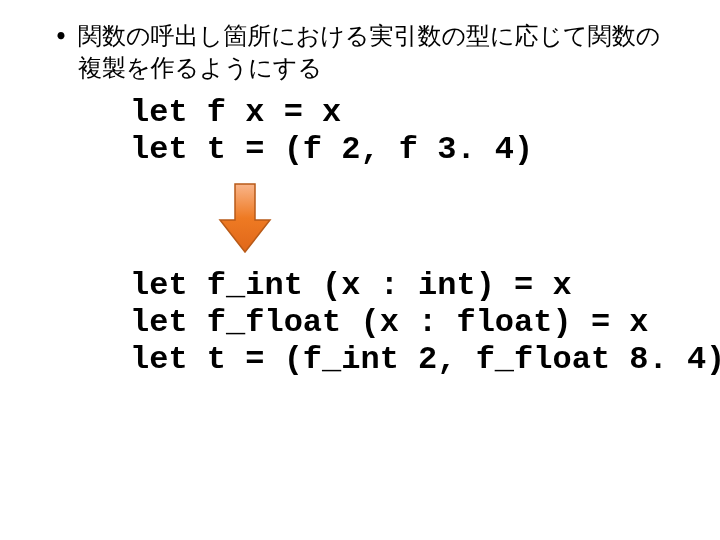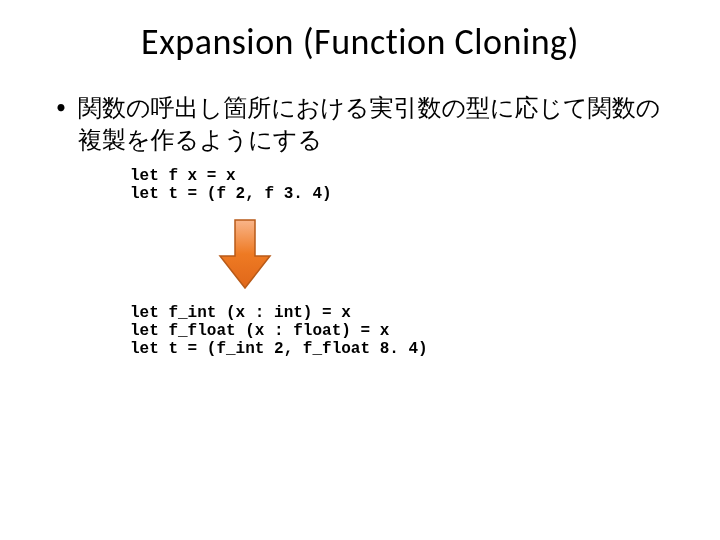--- a/index.html
+++ b/index.html
@@ -35,36 +35,35 @@
   width: 22px;
   flex: 0 0 22px;
   font-size: 20px;
   line-height: 1.5;
 }
 .bullet .text {
   flex: 1;
 }
 .code-block {
   font-family: "Courier New", monospace;
-  font-size: 16px;
+  font-size: 32px;
   font-weight: 700;
   white-space: pre;
   margin-left: 82px;
   line-height: 1.15;
 }
 .arrow-row {
   margin: 14px 0 14px 170px;
 }
 .arrow-svg { display: block; }
 </style>
 </head>
 <body>
 
 <div class="slide">
-  <h1 class="title">Expansion (Function Cloning)</h1>
 
   <div class="bullet-block">
     <div class="bullet">
       <span class="dot">•</span>
       <span class="text">関数の呼出し箇所における実引数の型に応じて関数の複製を作るようにする</span>
     </div>
   </div>
 
   <div class="code-block"><span>let f x = x</span>
 <span>let t = (f 2, f 3. 4)</span></div>

